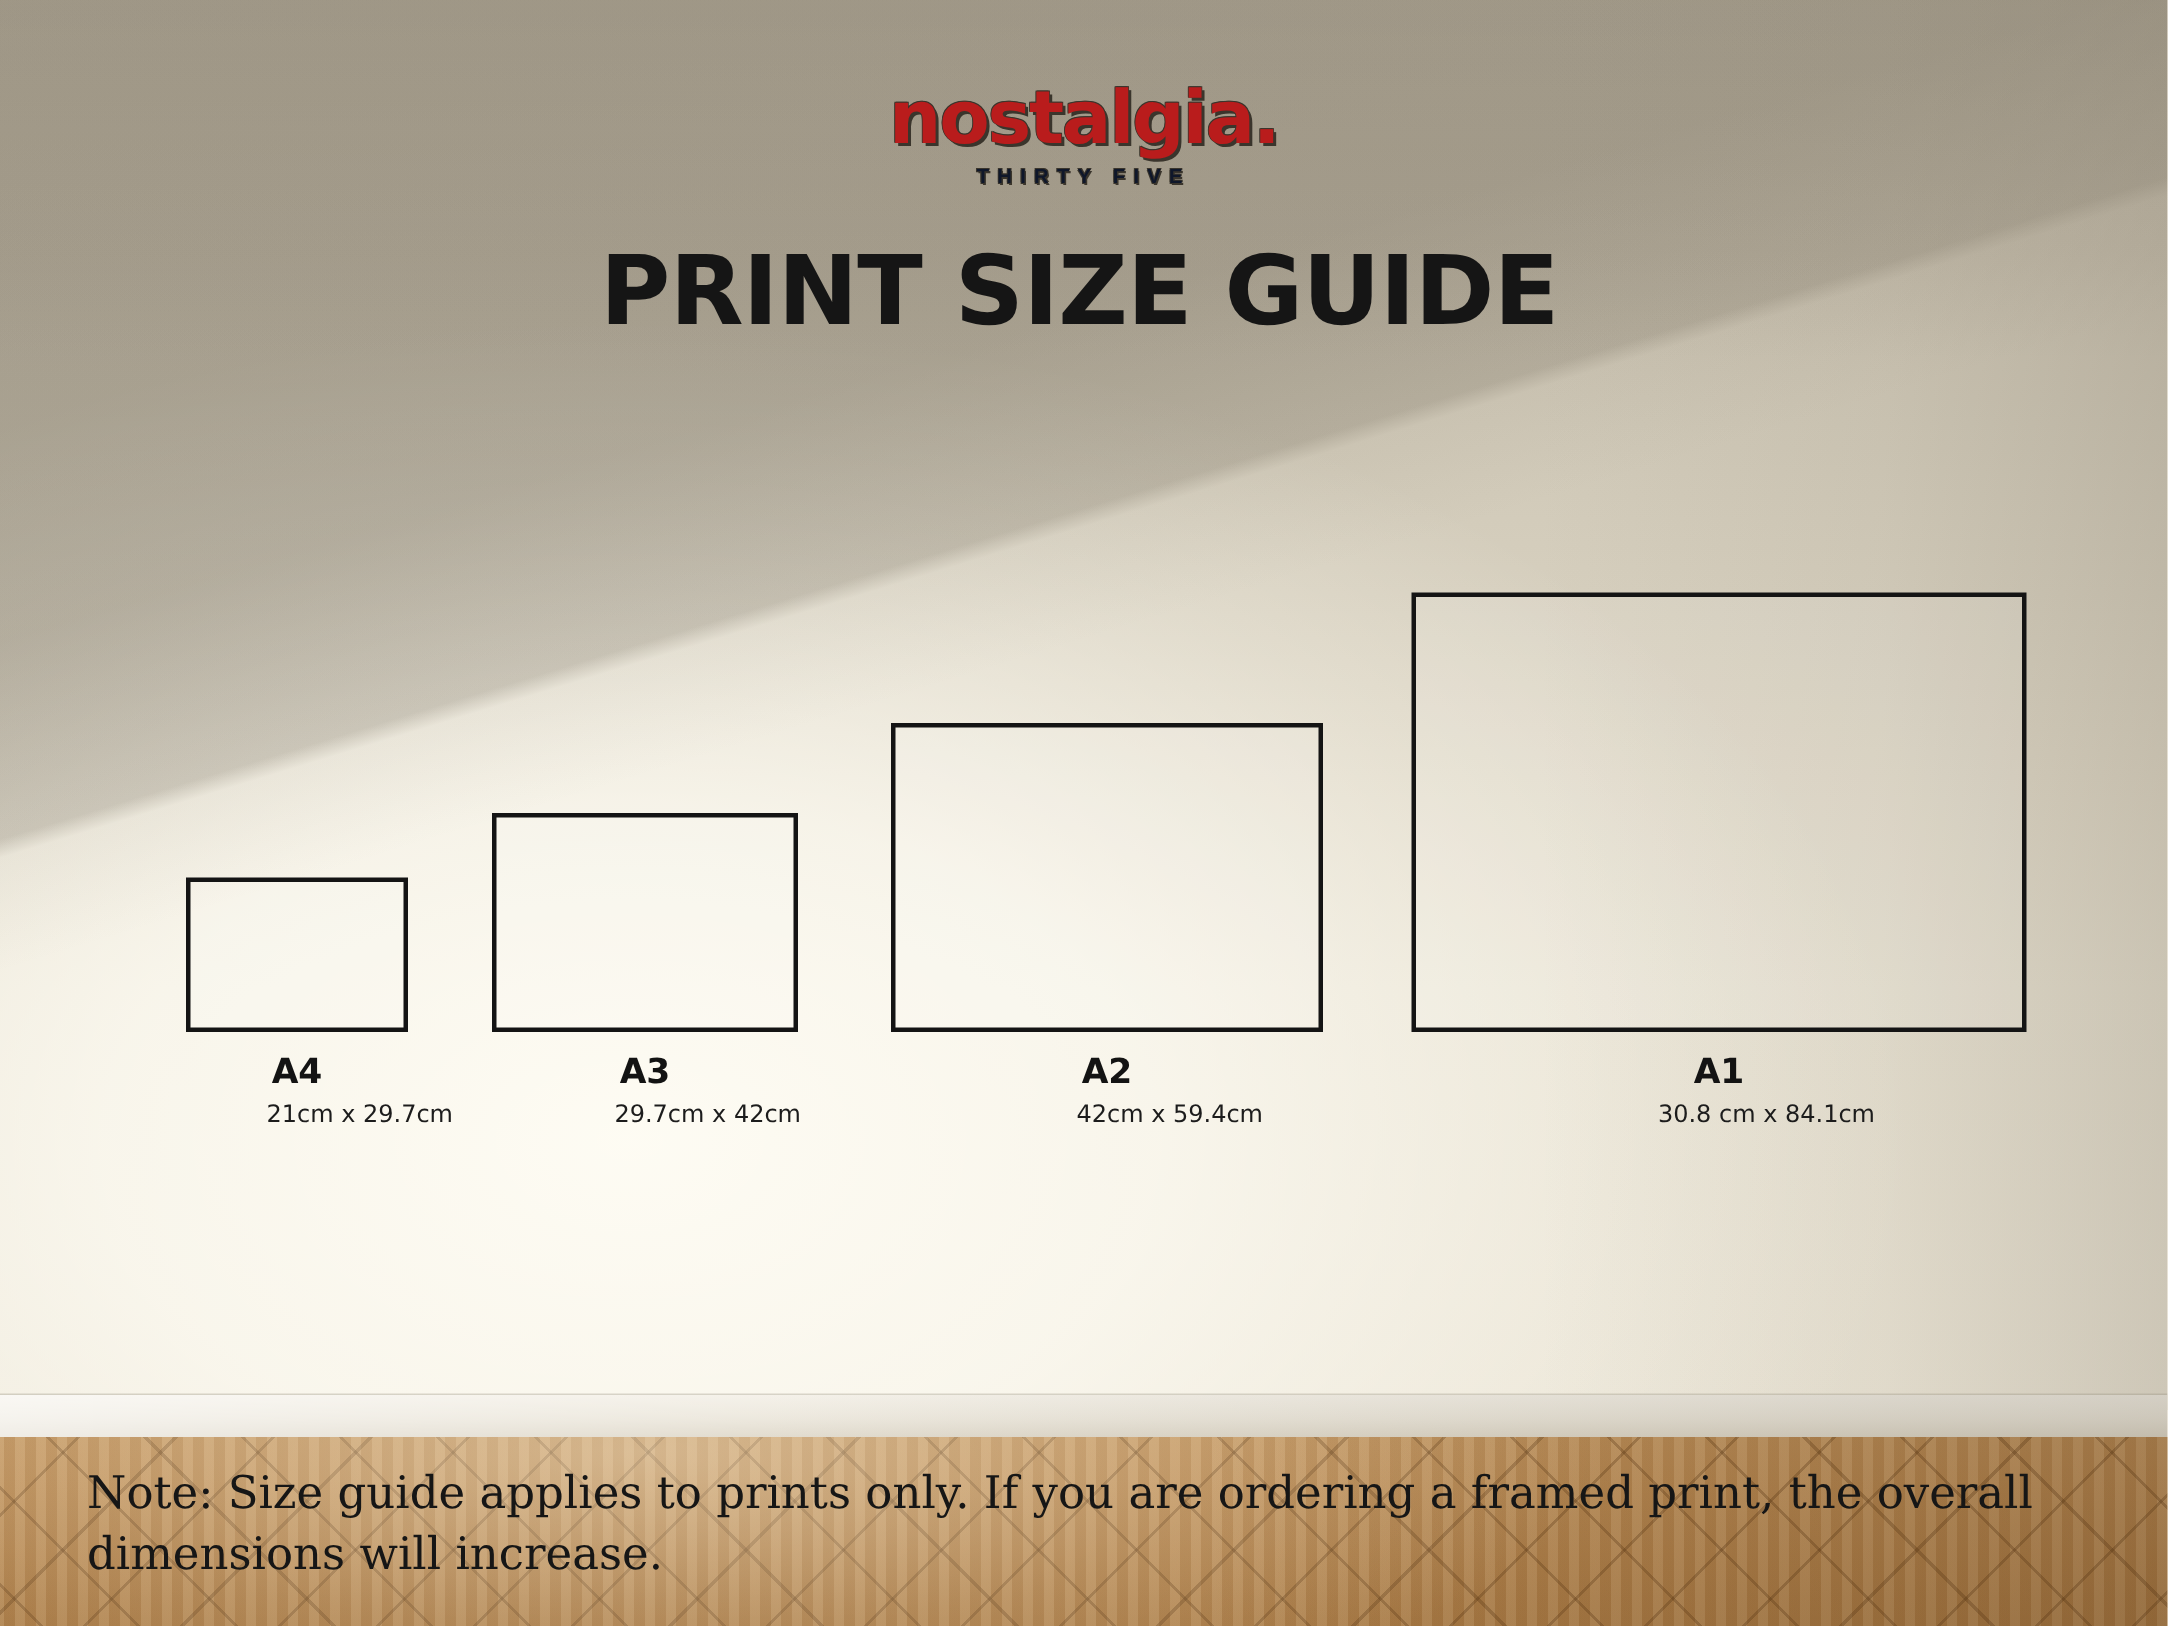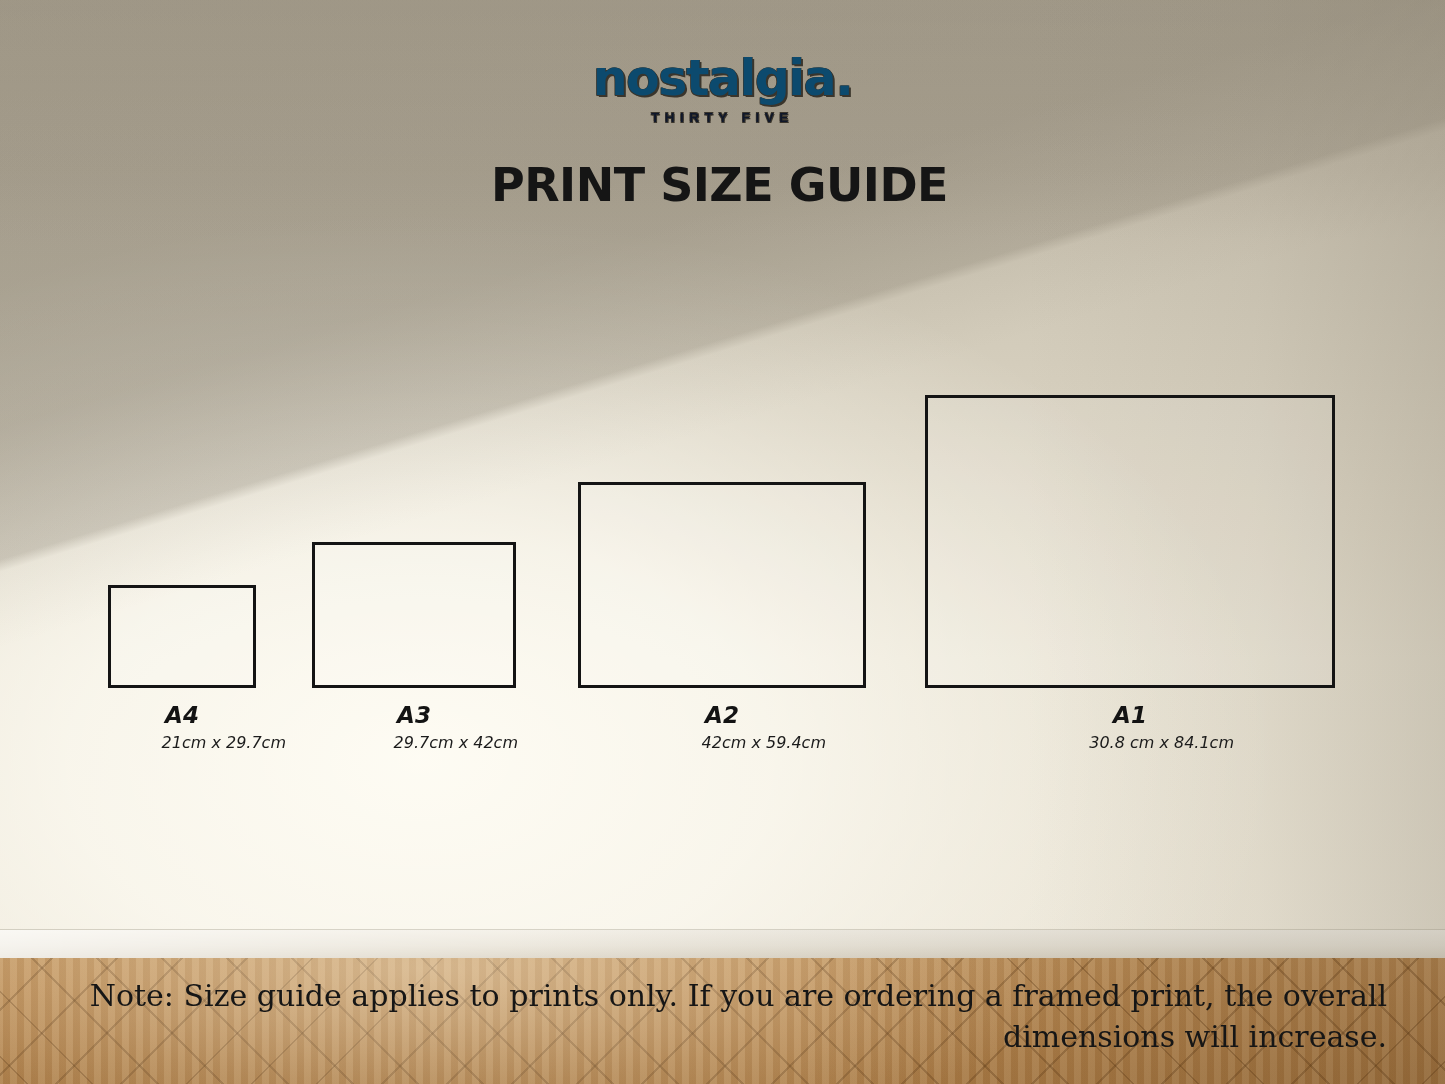--- a/index.html
+++ b/index.html
@@ -125,21 +125,21 @@
     top: 54px;
     width: 1445px;
     text-align: center;
     pointer-events: none;
   }
   .logo-word {
     font-family: "DejaVu Sans", sans-serif;
     font-weight: bold;
     font-size: 49px;
     letter-spacing: -1.5px;
-    color: #0c4a6e;
+    color: #b91c1c;
     text-shadow:
       2px 2px 0 #3a352c,
       -0.5px -0.5px 0 #3a352c,
       0.5px -0.5px 0 #3a352c,
       -0.5px 0.5px 0 #3a352c;
     line-height: 1;
   }
   .logo-sub {
     margin-top: 7px;
     font-family: Liberation Sans, sans-serif;
@@ -156,33 +156,32 @@
 
   
   .title {
     position: absolute;
     left: 0;
     top: 158px;
     width: 1439px;
     text-align: center;
     font-family: "DejaVu Sans", sans-serif;
     font-weight: bold;
-    font-size: 46px;
+    font-size: 64px;
     letter-spacing: -0.5px;
     color: #151515;
   }
 
   
   .frames-layer {
     position: absolute;
-    left: 0;
+    left: 16px;
     top: 0;
     width: 1296px;
     height: 940px;
-    font-style: italic;
   }
   .frame-item {
     position: absolute;
   }
   .frame-box {
     position: absolute;
     box-sizing: border-box;
     border: 3px solid #141414;
     background: rgba(255,255,255,0.10);
   }
@@ -201,21 +200,21 @@
     font-size: 16px;
     color: #1c1c1c;
   }
 
   
   .note {
     position: absolute;
     left: 0;
     top: 975px;
     width: 1445px;
-    text-align: right;
+    text-align: left;
     font-family: "DejaVu Serif", serif;
     font-size: 30px;
     line-height: 1.38;
     color: #161616;
     padding: 0 58px;
     box-sizing: border-box;
   }
 </style>
 </head>
 <body>

